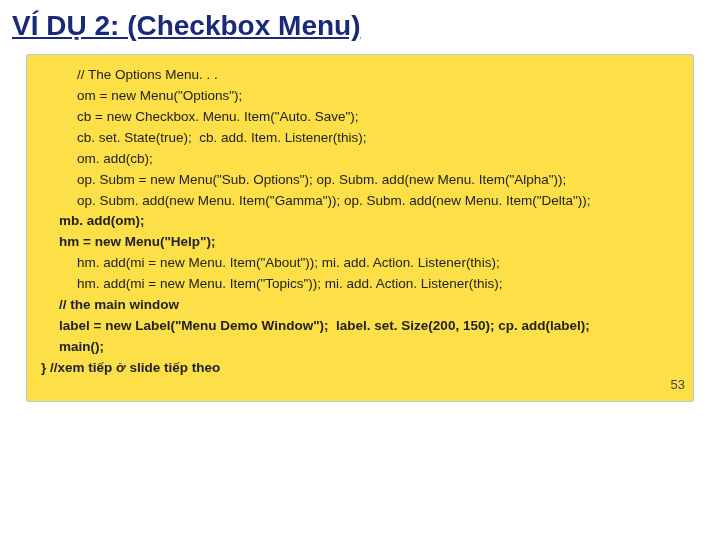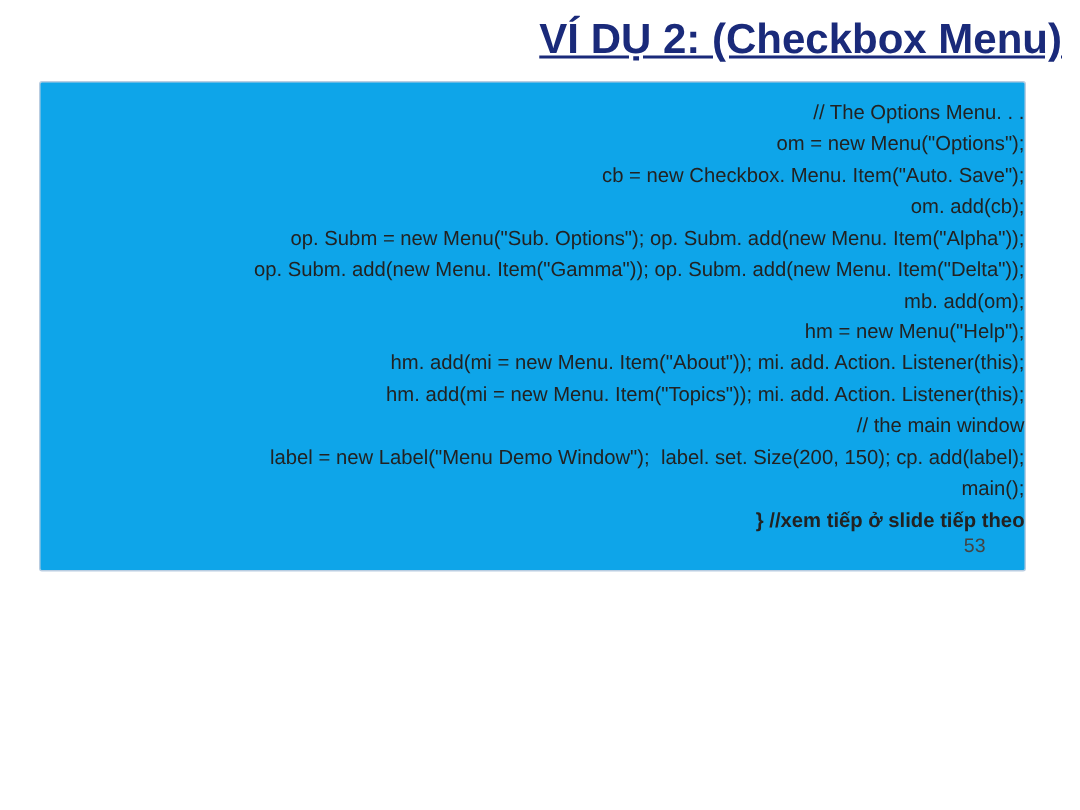--- a/index.html
+++ b/index.html
@@ -1,63 +1,64 @@
 <!DOCTYPE html>
 <html><head>
 <meta charset="utf-8">
 <style>
-  * { margin: 0; padding: 0; box-sizing: border-box; text-align: right; }
+  * { margin: 0; padding: 0; box-sizing: border-box; }
   body {
     width: 720px;
     height: 540px;
     background: #fff;
     font-family: Arial, Helvetica, sans-serif;
     position: relative;
     overflow: hidden;
   }
   .title {
     font-size: 28px;
     font-weight: bold;
     color: #1a2a7a;
     text-decoration: underline;
     padding: 10px 12px 6px 12px;
   }
   .codebox {
-    margin: 6px 36px 0 26px;
-    background: #0ea5e9;
+    margin: 6px 26px 0 26px;
+    background: #fde047;
     border: 1px solid #b9cde1;
     border-radius: 2px;
     padding: 10px 0 22px 14px;
     font-family: Arial, Helvetica, sans-serif;
     font-size: 13.5px;
     line-height: 1.55;
     color: #222;
     position: relative;
   }
   .codebox .line { white-space: pre; }
   .ind0 { padding-left: 0; font-weight: bold; }
-  .ind1 { padding-left: 18px; }
+  .ind1 { padding-left: 18px; font-weight: bold; }
   .ind2 { padding-left: 36px; }
   .pagenum {
     position: absolute;
-    right: 26px;
+    right: 8px;
     bottom: 6px;
     font-size: 13px;
     color: #444;
   }
 </style>
 </head>
 <body>
 
 <div class="title">VÍ DỤ 2: (Checkbox Menu)</div>
 
 <div class="codebox">
   <div class="line ind2">// The Options Menu. . .</div>
   <div class="line ind2">om = new Menu("Options");</div>
   <div class="line ind2">cb = new Checkbox. Menu. Item("Auto. Save");</div>
+  <div class="line ind2">cb. set. State(true);  cb. add. Item. Listener(this);</div>
   <div class="line ind2">om. add(cb);</div>
   <div class="line ind2">op. Subm = new Menu("Sub. Options"); op. Subm. add(new Menu. Item("Alpha"));</div>
   <div class="line ind2">op. Subm. add(new Menu. Item("Gamma")); op. Subm. add(new Menu. Item("Delta"));</div>
   <div class="line ind1">mb. add(om);</div>
   <div class="line ind1">hm = new Menu("Help");</div>
   <div class="line ind2">hm. add(mi = new Menu. Item("About")); mi. add. Action. Listener(this);</div>
   <div class="line ind2">hm. add(mi = new Menu. Item("Topics")); mi. add. Action. Listener(this);</div>
   <div class="line ind1">// the main window</div>
   <div class="line ind1">label = new Label("Menu Demo Window");  label. set. Size(200, 150); cp. add(label);</div>
   <div class="line ind1">main();</div>

